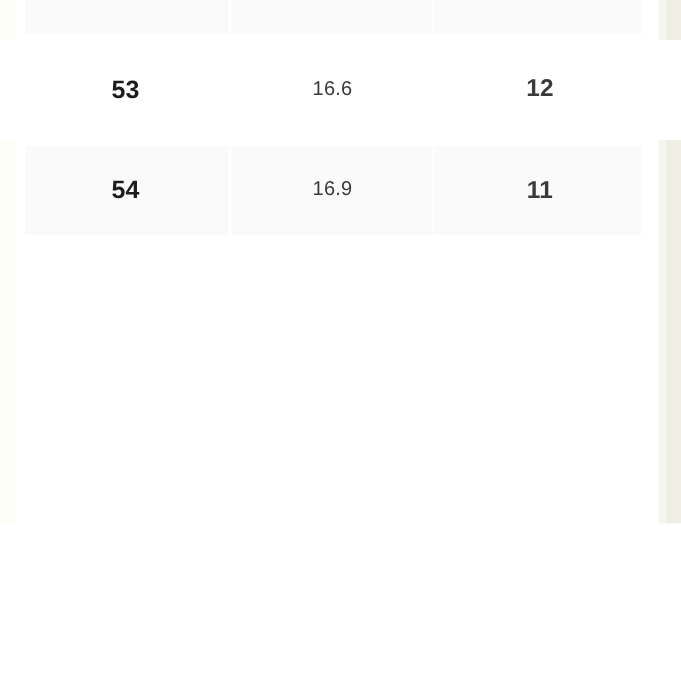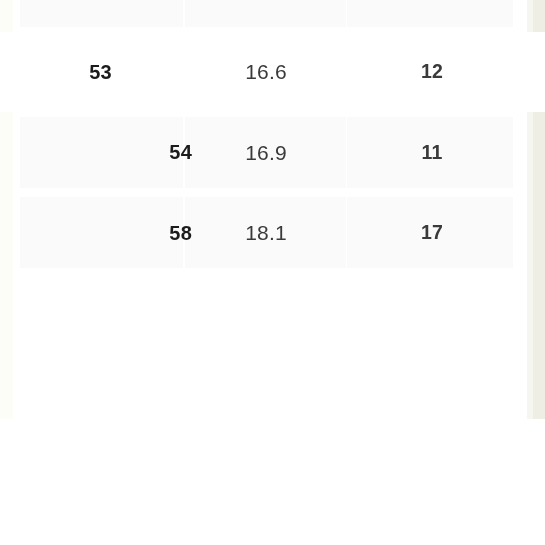--- a/index.html
+++ b/index.html
@@ -72,21 +72,20 @@
   
   .size-table tr.shaded td {
     background:
       linear-gradient(#fafafa, #fafafa) no-repeat;
     background-size: 100% 71px;
     background-position: 0 4.5px;
   }
   .size-table tr.shaded td.c1 {
     background-size: calc(100% - 20px) 71px;
     background-position: 20px 4.5px;
-    text-align: right;
   }
   .size-table tr.shaded td.c3 {
     background-size: calc(100% - 32px) 71px;
     background-position: 0 4.5px;
   }
   .size-table tr.shaded td.c2 {
     background-size: calc(100% - 3px) 71px;
     background-position: 2px 4.5px;
     text-align: center;
   }
@@ -102,21 +101,21 @@
     letter-spacing: 0.2px;
   }
   .c1 .cell-text {
     font-weight: 700;
     font-size: 20px;
     color: #1c1c1c;
     transform: translateX(9px);
   }
   .c2 .cell-text {
     font-weight: 400;
-    font-size: 21px;
+    font-size: 16px;
     color: #3a3a3a;
     transform: translateX(1px);
   }
   .c3 .cell-text {
     font-weight: 700;
     font-size: 19.5px;
     color: #3a3a3a;
     transform: translateX(-14px);
   }
 </style>
@@ -162,27 +161,16 @@
           <td class="c1">
             <span class="cell-text">54</span>
           </td>
           <td class="c2">
             <span class="cell-text">16.9</span>
           </td>
           <td class="c3">
             <span class="cell-text">11</span>
           </td>
         </tr>
-        <tr class="shaded">
-          <td class="c1">
-            <span class="cell-text">58</span>
-          </td>
-          <td class="c2">
-            <span class="cell-text">18.1</span>
-          </td>
-          <td class="c3">
-            <span class="cell-text">17</span>
-          </td>
-        </tr>
       </tbody>
   </table>
 
 </div>
 
 </body></html>

